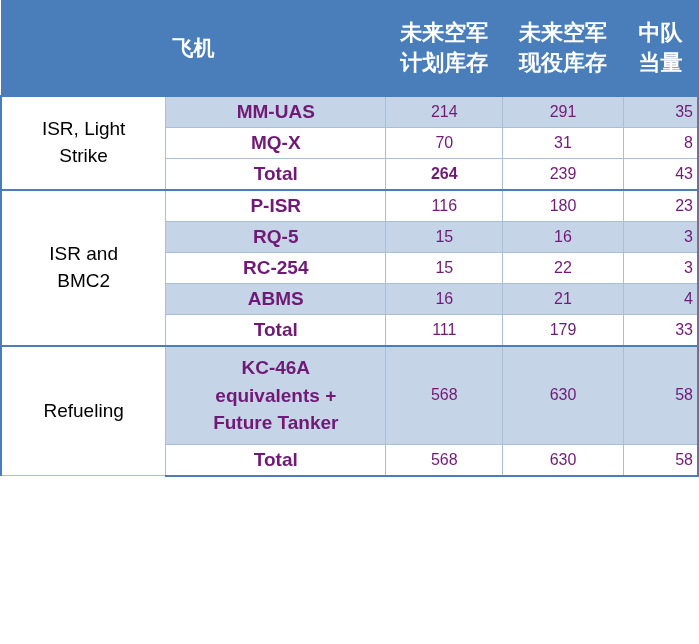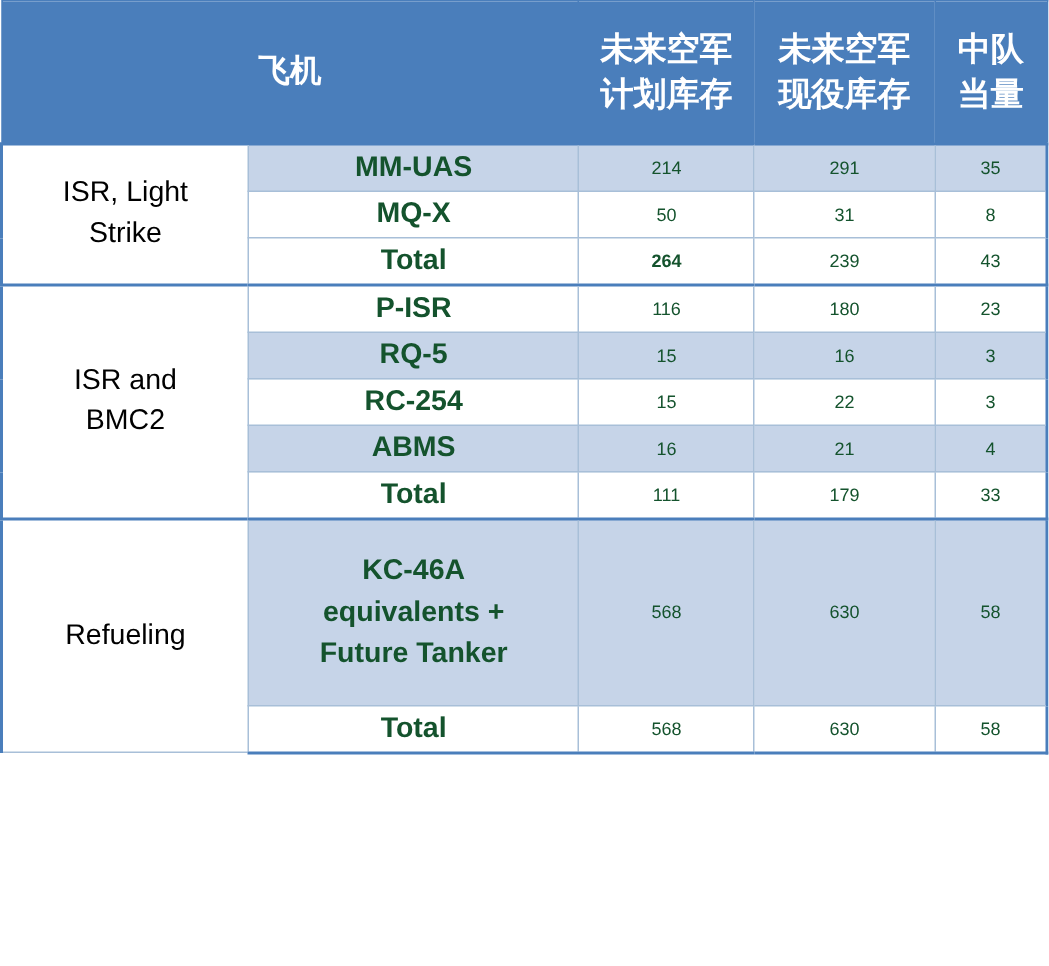--- a/index.html
+++ b/index.html
@@ -27,21 +27,21 @@
   table.aircraft-table col.c1 { width: 203px; }
   table.aircraft-table col.c2 { width: 108px; }
   table.aircraft-table col.c3 { width: 111px; }
   table.aircraft-table col.c4 { width: 69px; }
 
   th, td {
     border: 1px solid #a8bfd8;
     text-align: center;
     vertical-align: middle;
     font-size: 17px;
-    color: #14532d;
+    color: #701a75;
     padding: 4px 4px;
   }
   thead th {
     background: #4a7ebb;
     color: #ffffff;
     font-weight: bold;
     font-size: 19px;
     height: 86px;
     border: 1px solid #4a7ebb;
     line-height: 1.35;
@@ -61,21 +61,21 @@
     line-height: 1.4;
     border-left: 2px solid #4a7ebb;
     border-right: 1px solid #a8bfd8;
   }
 
   td.name-cell {
     font-weight: bold;
     font-size: 19px;
   }
   td.num-cell {
-    font-size: 12px;
+    font-size: 16px;
   }
   tr.band-shade td.name-cell,
   tr.band-shade td.num-cell {
     background: #c6d4e8;
   }
   tr.band-plain td.name-cell,
   tr.band-plain td.num-cell {
     background: #ffffff;
   }
   tr.total-row td.name-cell {
@@ -84,33 +84,34 @@
   }
   tr.total-row td.num-cell {
     background: #ffffff;
   }
   td.bold-num {
     font-weight: bold;
   }
   td.tall-name {
     line-height: 1.45;
     font-size: 19px;
-    padding: 20px 6px;
+    padding: 7px 6px;
   }
   tr.group-start td {
     border-top: 2px solid #4a7ebb;
   }
   tr.group-end td {
     border-bottom: 2px solid #4a7ebb;
   }
   td.first-col-edge {
     border-left: 2px solid #4a7ebb;
   }
   td.last-col-edge {
     border-right: 2px solid #4a7ebb;
+    text-align: right;
   }
 </style>
 </head>
 <body>
 
 <div id="table-wrap">
   <table class="aircraft-table">
     <colgroup>
       <col class="c0">
         <col class="c1">
@@ -141,21 +142,21 @@
             <div>ISR, Light</div>
             <div>Strike</div>
           </td>
           <td class="name-cell">MM-UAS</td>
           <td class="num-cell">214</td>
           <td class="num-cell">291</td>
           <td class="num-cell last-col-edge">35</td>
         </tr>
         <tr class="band-plain">
           <td class="name-cell">MQ-X</td>
-          <td class="num-cell">50</td>
+          <td class="num-cell">70</td>
           <td class="num-cell">31</td>
           <td class="num-cell last-col-edge">8</td>
         </tr>
         <tr class="band-shade total-row group-end">
           <td class="name-cell">Total</td>
           <td class="num-cell bold-num">264</td>
           <td class="num-cell">239</td>
           <td class="num-cell last-col-edge">43</td>
         </tr>
         <tr class="band-plain group-start">

